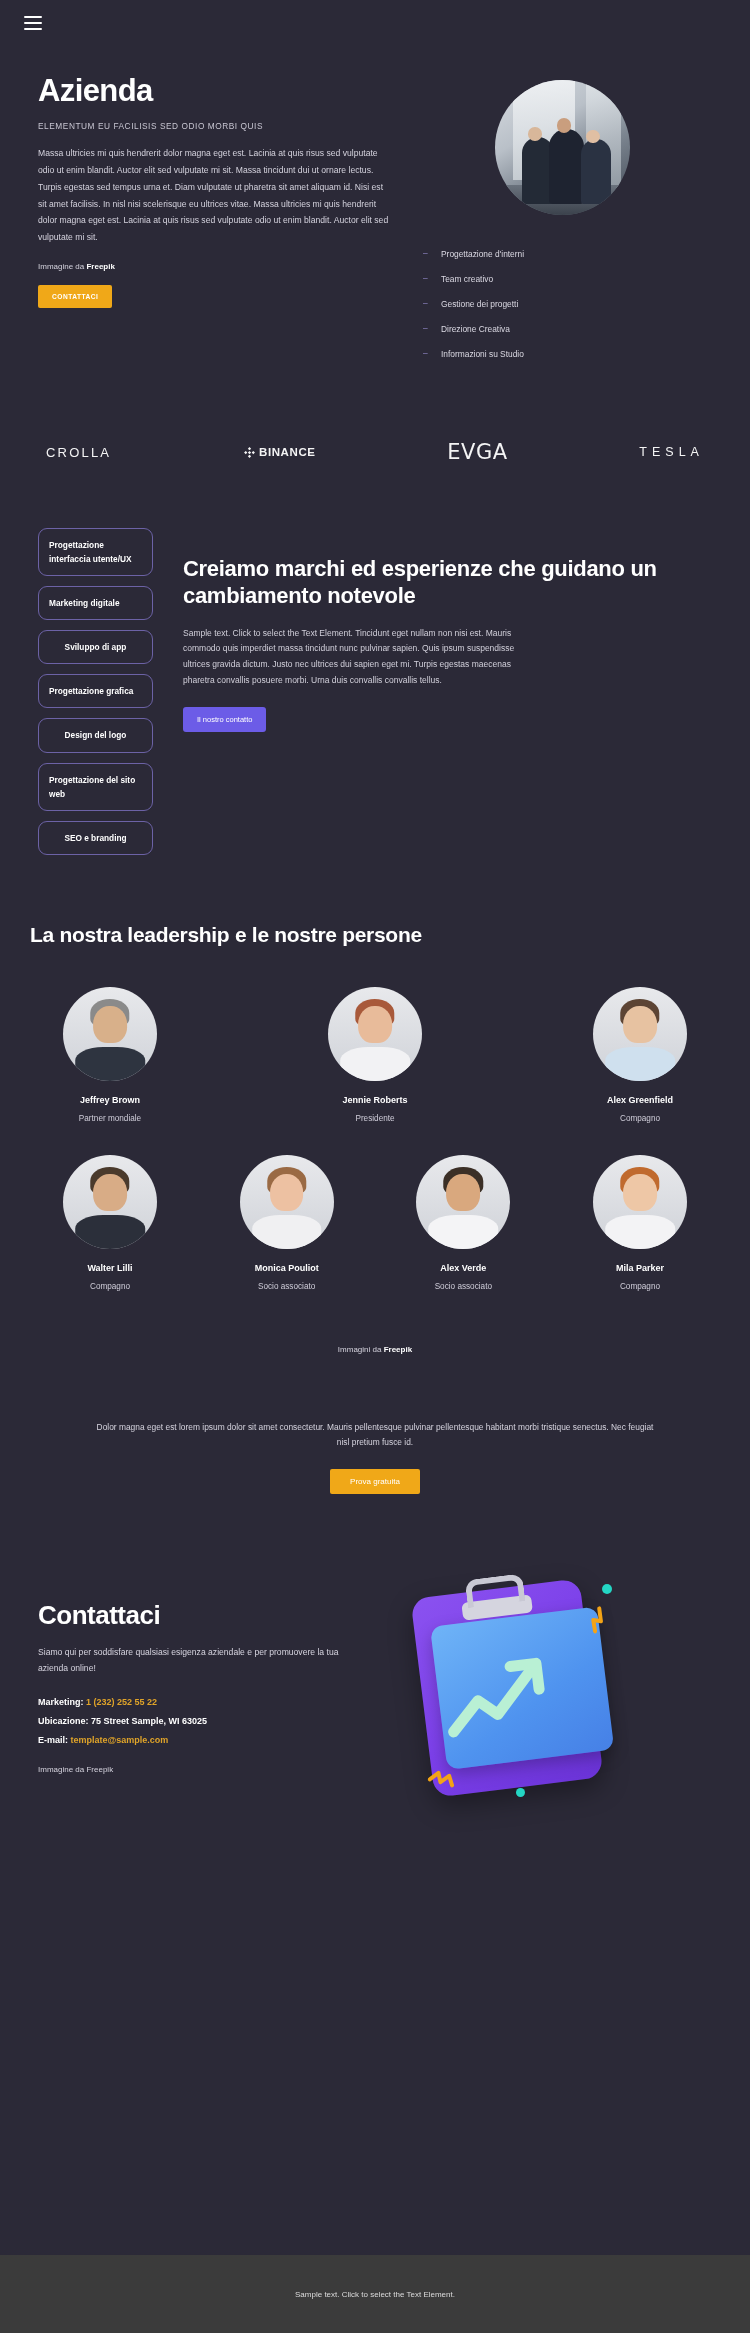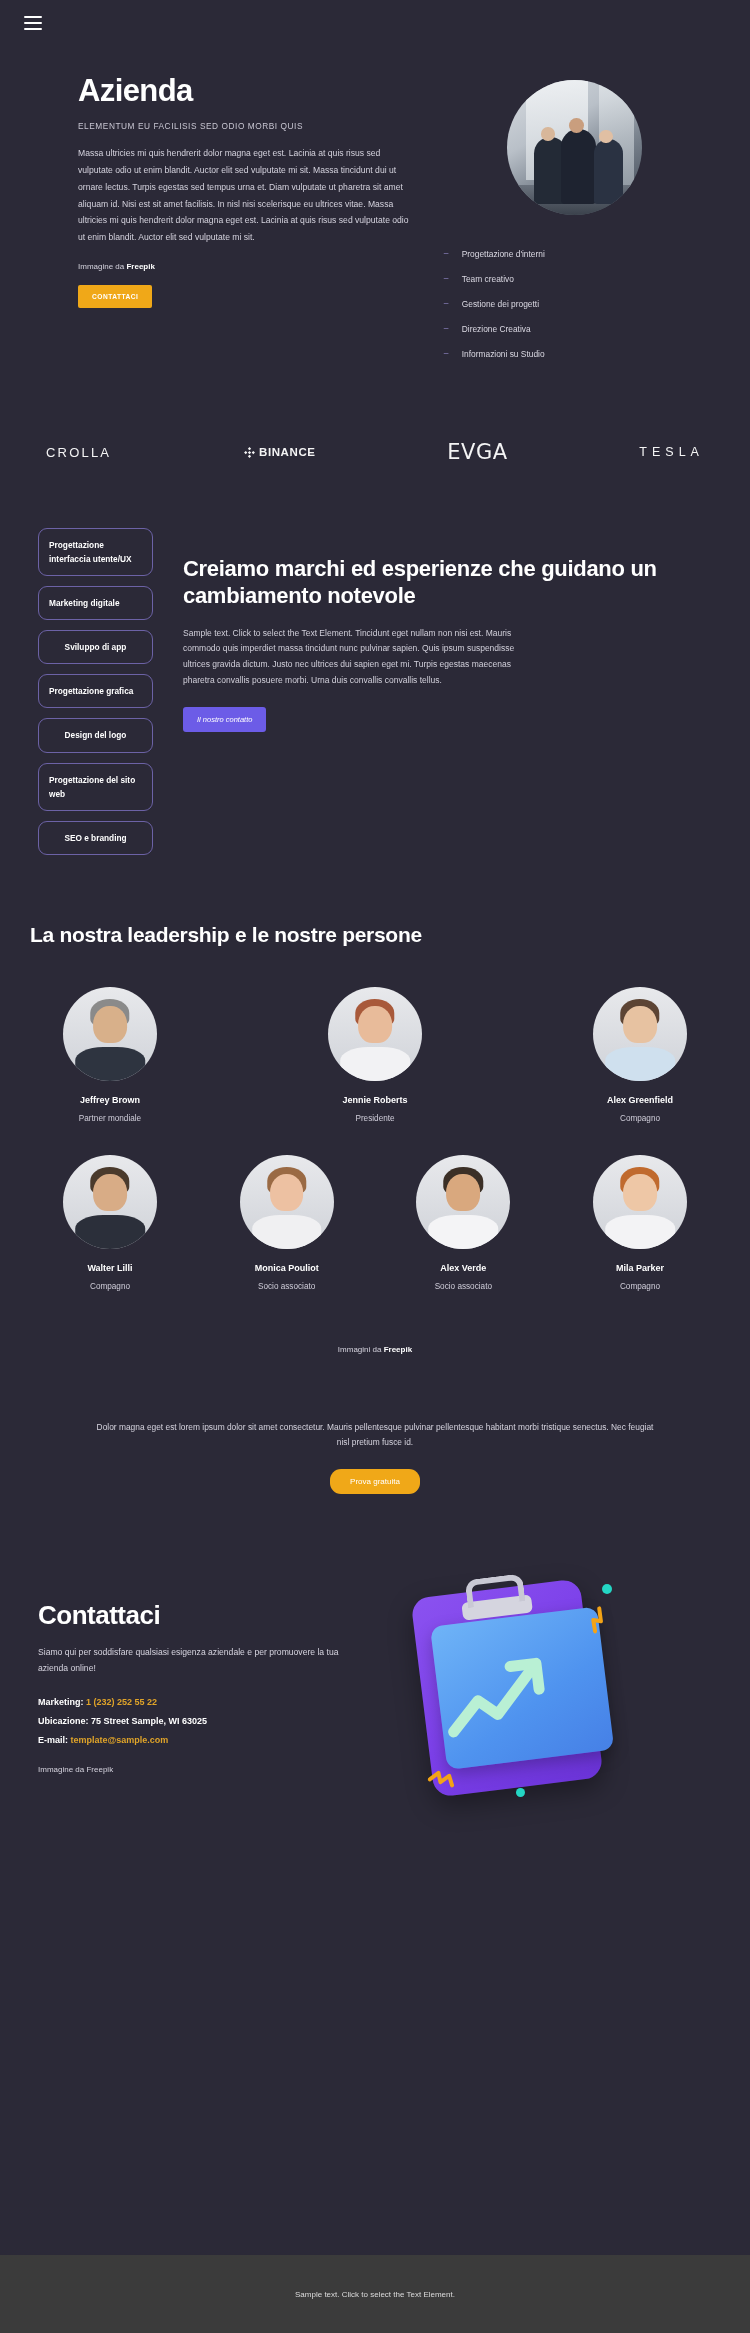--- a/index.html
+++ b/index.html
@@ -25,21 +25,21 @@
     cursor: pointer;
   }
   .burger span { display: block; height: 2px; background: #ffffff; border-radius: 1px; }
 
   
   .hero {
     display: flex;
     padding: 18px 38px 0 38px;
     gap: 24px;
   }
-  .hero-left { width: 355px; padding-top: 10px; margin-left: 40px; }
+  .hero-left { width: 355px; padding-top: 10px; }
   .hero-title {
     font-size: 31px;
     font-weight: 800;
     letter-spacing: -0.6px;
     line-height: 1.08;
     margin-bottom: 14px;
   }
   .hero-kicker {
     font-size: 8.3px;
     letter-spacing: 0.55px;
@@ -176,21 +176,20 @@
   .btn-purple {
     display: inline-block;
     background: #6c5ce7;
     color: #ffffff;
     font-size: 7.5px;
     font-weight: 400;
     padding: 8px 14px;
     border: none;
     border-radius: 3px;
     cursor: pointer;
-    font-style: italic;
   }
 
   
   .team { padding: 68px 30px 0 30px; }
   .team-title {
     text-align: left;
     font-size: 21px;
     font-weight: 800;
     letter-spacing: -0.3px;
     margin-bottom: 40px;
@@ -249,21 +248,21 @@
     color: #d5d3de;
     margin-bottom: 18px;
   }
   .btn-cta {
     display: inline-block;
     background: #f0a818;
     color: #ffffff;
     font-size: 8px;
     padding: 8px 20px;
     border: none;
-    border-radius: 11px;
+    border-radius: 2px;
     cursor: pointer;
   }
 
   
   .contact {
     display: flex;
     padding: 80px 38px 0 38px;
     gap: 20px;
     align-items: flex-start;
   }

